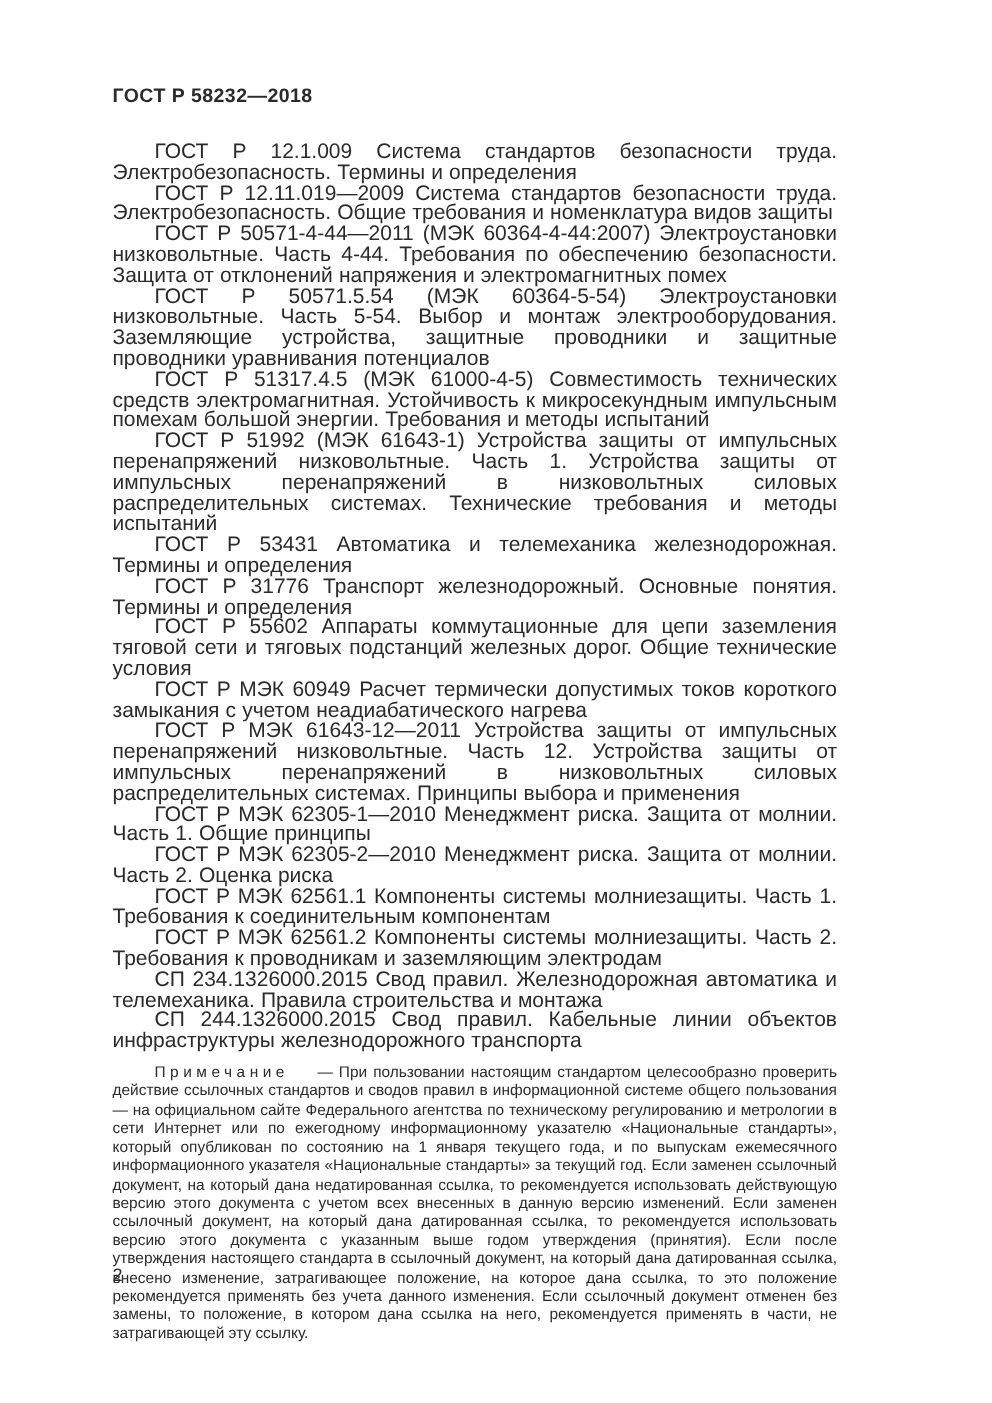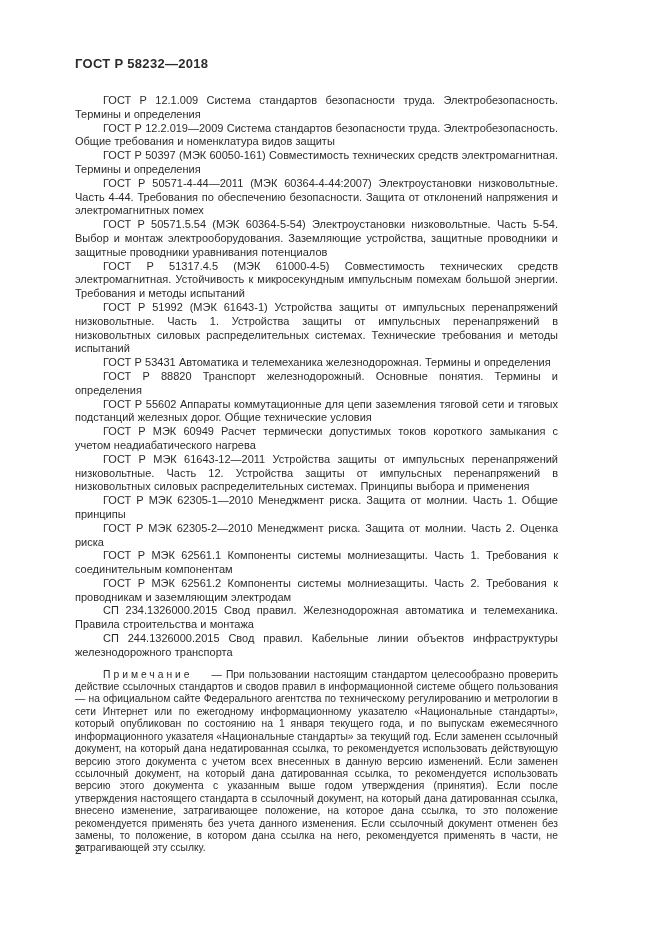--- a/index.html
+++ b/index.html
@@ -16,21 +16,21 @@
     padding: 56px 70px 0 75px;
     overflow: hidden;
   }
   .doc-header {
     font-size: 13px;
     font-weight: bold;
     letter-spacing: 0.3px;
     margin-bottom: 23px;
   }
   .references {
-    font-size: 11px;
+    font-size: 14px;
     line-height: 13.8px;
     text-align: justify;
     hyphens: auto;
     -webkit-hyphens: auto;
     word-spacing: 0.2px;
   }
   .ref {
     text-indent: 28px;
   }
   .note {
@@ -55,28 +55,27 @@
 </style>
 </head>
 <body style="color: rgb(43, 43, 43);">
 
 <div class="page" style="background: rgb(255, 255, 255);">
 
   <div class="doc-header">ГОСТ Р 58232—2018</div>
 
   <div class="references">
       <p class="ref">ГОСТ Р 12.1.009 Система стандартов безопасности труда. Электробезопасность. Термины и определения</p>
-      <p class="ref">ГОСТ Р 12.2.019—2009 Система стандартов безопасности труда. Электробезопасность. Общие требования и номенклатура видов защиты</p>
-      <p class="ref">ГОСТ Р 50397 (МЭК 60050-161) Совместимость технических средств электромагнитная. Термины и определения</p>
+      <p class="ref">ГОСТ Р 12.11.019—2009 Система стандартов безопасности труда. Электробезопасность. Общие требования и номенклатура видов защиты</p>
       <p class="ref">ГОСТ Р 50571-4-44—2011 (МЭК 60364-4-44:2007) Электроустановки низковольтные. Часть 4-44. Требования по обеспечению безопасности. Защита от отклонений напряжения и электромагнитных помех</p>
       <p class="ref">ГОСТ Р 50571.5.54 (МЭК 60364-5-54) Электроустановки низковольтные. Часть 5-54. Выбор и монтаж электрооборудования. Заземляющие устройства, защитные проводники и защитные проводники уравнивания потенциалов</p>
       <p class="ref">ГОСТ Р 51317.4.5 (МЭК 61000-4-5) Совместимость технических средств электромагнитная. Устойчивость к микросекундным импульсным помехам большой энергии. Требования и методы испытаний</p>
       <p class="ref">ГОСТ Р 51992 (МЭК 61643-1) Устройства защиты от импульсных перенапряжений низковольтные. Часть 1. Устройства защиты от импульсных перенапряжений в низковольтных силовых распределительных системах. Технические требования и методы испытаний</p>
       <p class="ref">ГОСТ Р 53431 Автоматика и телемеханика железнодорожная. Термины и определения</p>
-      <p class="ref">ГОСТ Р 88820 Транспорт железнодорожный. Основные понятия. Термины и определения</p>
+      <p class="ref">ГОСТ Р 31776 Транспорт железнодорожный. Основные понятия. Термины и определения</p>
       <p class="ref">ГОСТ Р 55602 Аппараты коммутационные для цепи заземления тяговой сети и тяговых подстанций железных дорог. Общие технические условия</p>
       <p class="ref">ГОСТ Р МЭК 60949 Расчет термически допустимых токов короткого замыкания с учетом неадиабатического нагрева</p>
       <p class="ref">ГОСТ Р МЭК 61643-12—2011 Устройства защиты от импульсных перенапряжений низковольтные. Часть 12. Устройства защиты от импульсных перенапряжений в низковольтных силовых распределительных системах. Принципы выбора и применения</p>
       <p class="ref">ГОСТ Р МЭК 62305-1—2010 Менеджмент риска. Защита от молнии. Часть 1. Общие принципы</p>
       <p class="ref">ГОСТ Р МЭК 62305-2—2010 Менеджмент риска. Защита от молнии. Часть 2. Оценка риска</p>
       <p class="ref">ГОСТ Р МЭК 62561.1 Компоненты системы молниезащиты. Часть 1. Требования к соединительным компонентам</p>
       <p class="ref">ГОСТ Р МЭК 62561.2 Компоненты системы молниезащиты. Часть 2. Требования к проводникам и заземляющим электродам</p>
       <p class="ref">СП 234.1326000.2015 Свод правил. Железнодорожная автоматика и телемеханика. Правила строительства и монтажа</p>
       <p class="ref">СП 244.1326000.2015 Свод правил. Кабельные линии объектов инфраструктуры железнодорожного транспорта</p>
     </div>

